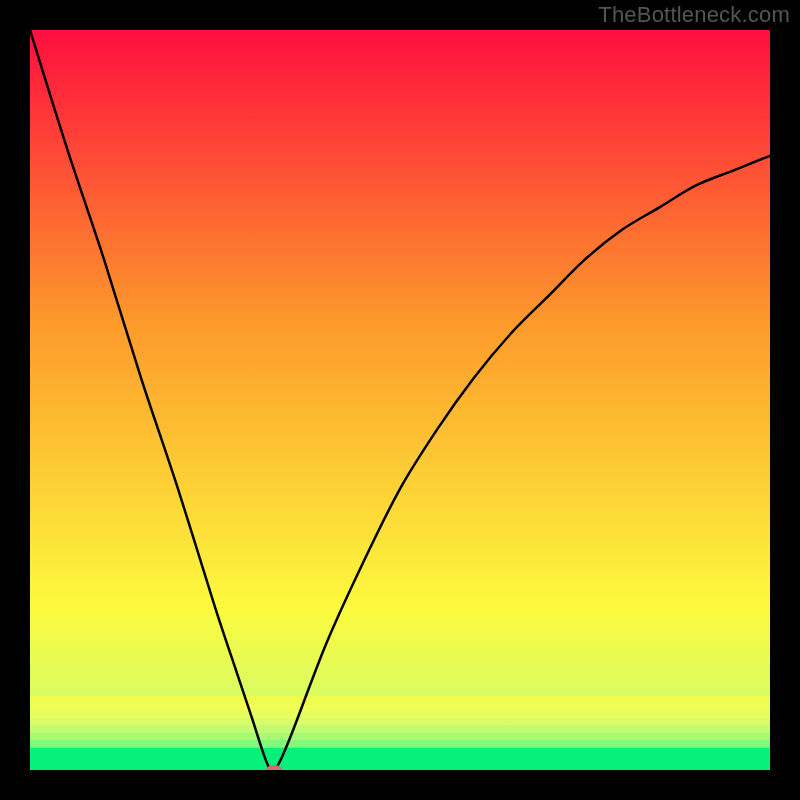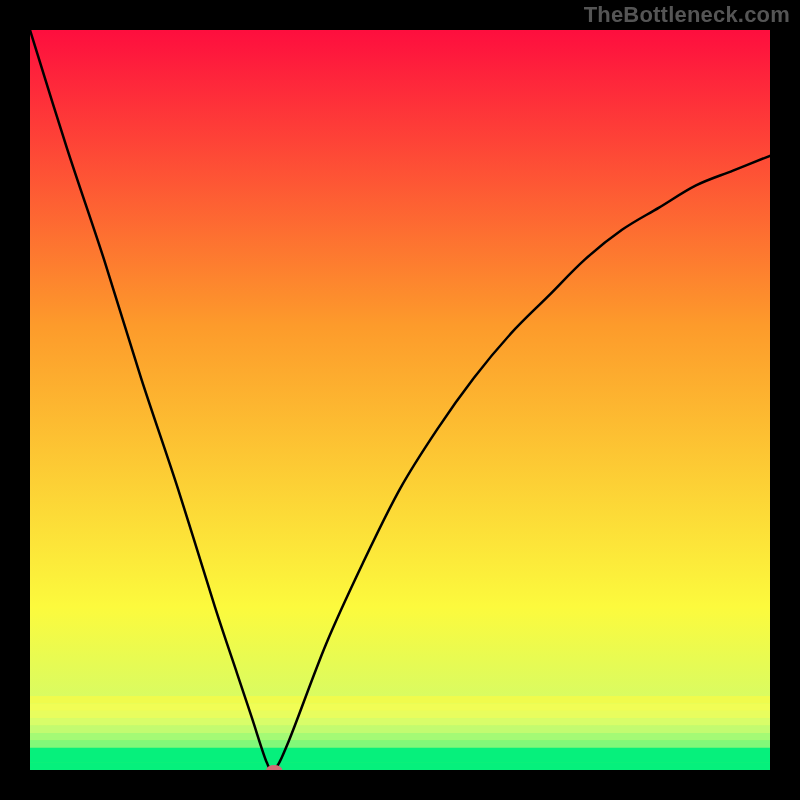--- a/index.html
+++ b/index.html
@@ -26,21 +26,21 @@
     width: 740px;
     height: 740px;
     overflow: hidden;
   }
   .watermark {
     position: absolute;
     top: 2px;
     right: 10px;
     color: #555;
     font-size: 22px;
-    font-weight: 700;
+    font-weight: 400;
     letter-spacing: 0.2px;
   }
   .curve,
   .indicator,
   .bands {
     position: absolute;
     top: 0;
     left: 0;
   }
 </style>

